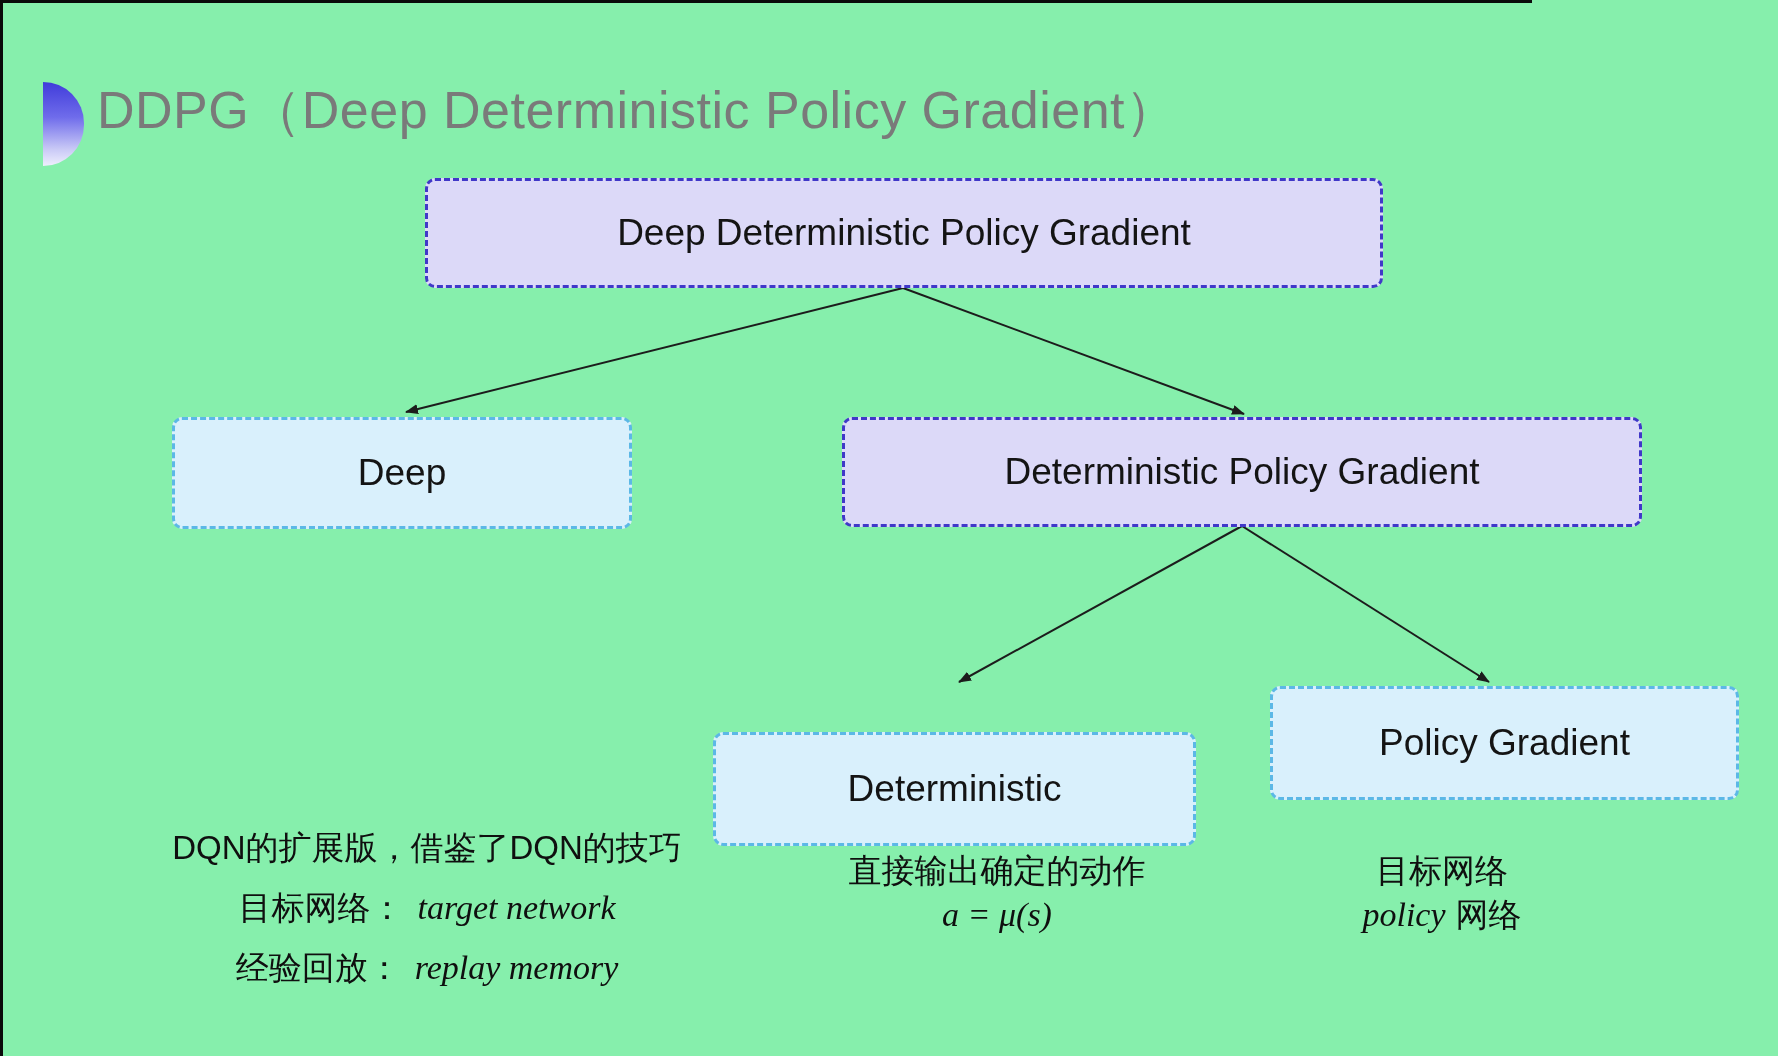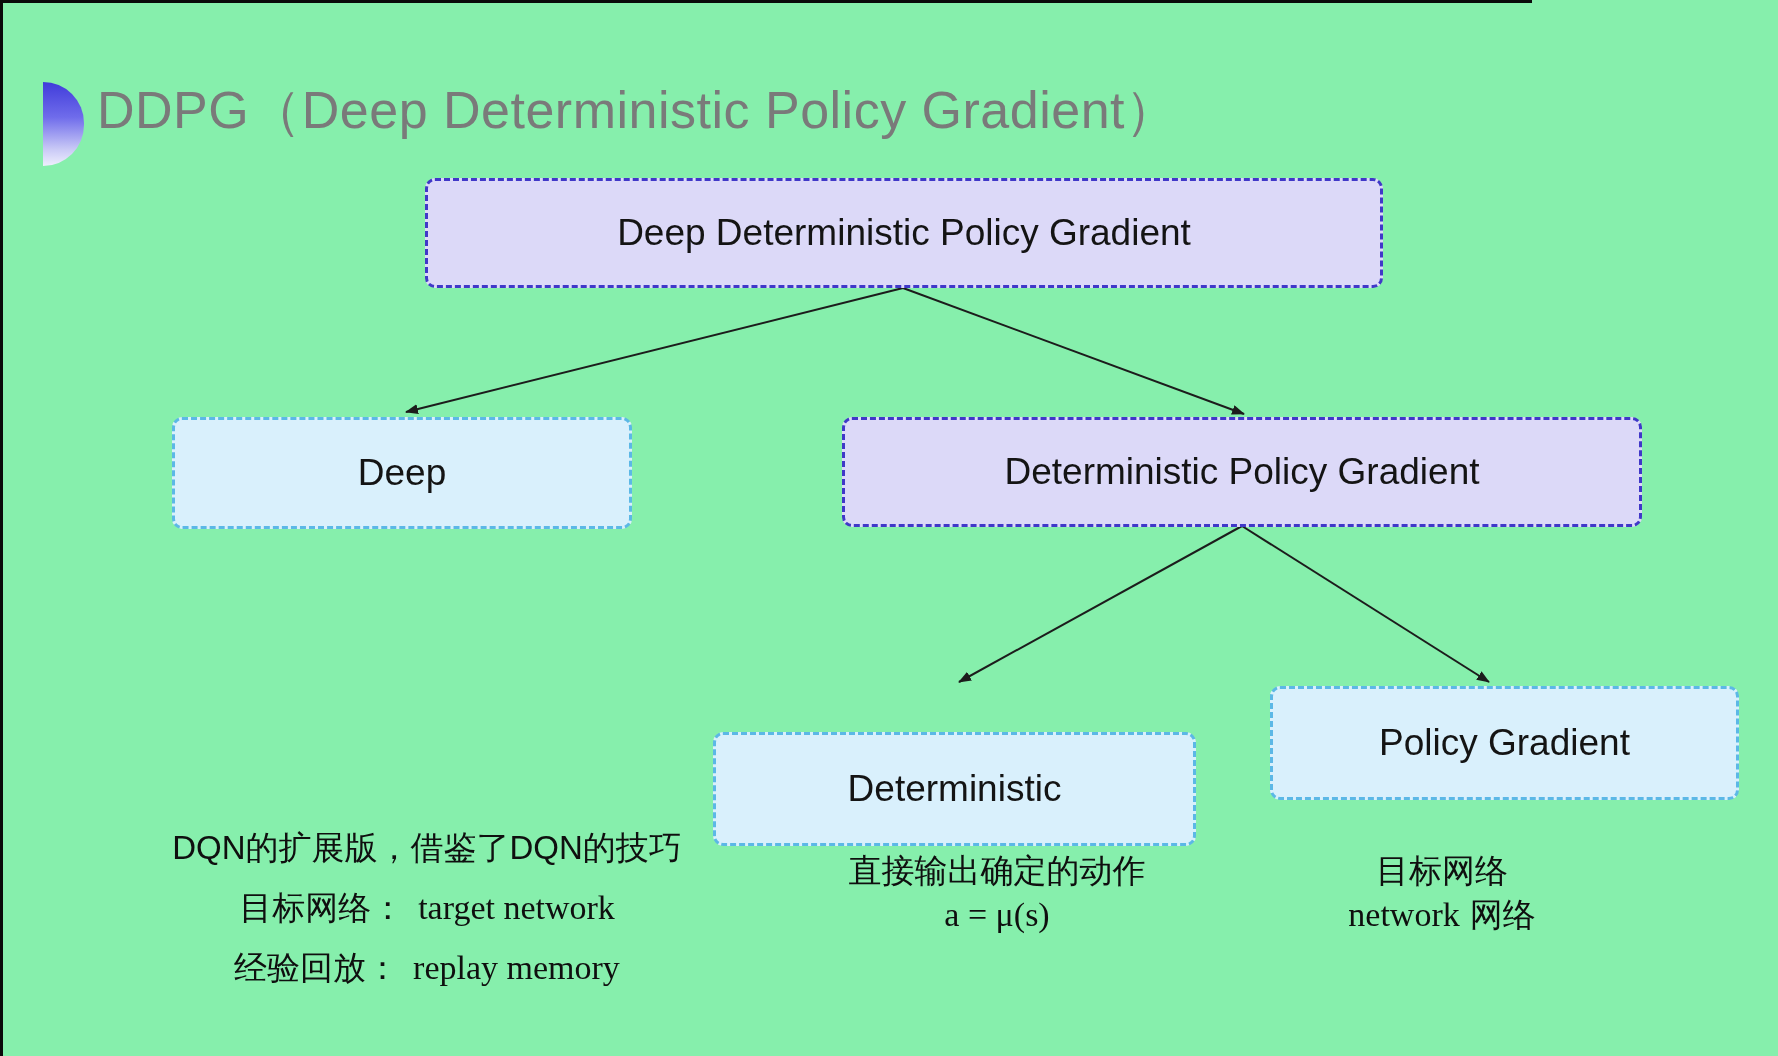--- a/index.html
+++ b/index.html
@@ -43,21 +43,21 @@
   .node-pg{left:1270px;top:686px;width:463px;height:108px;}
   .arrows{position:absolute;left:0;top:0;width:1778px;height:1056px;pointer-events:none;}
   
   .note{
     position:absolute;text-align:center;transform:translateX(-50%);
     color:#0f0f0f;
   }
   .note-line{font-size:33px;line-height:60px;white-space:nowrap;}
   .note-line-tight{font-size:33px;line-height:44px;white-space:nowrap;}
   .math{
-    font-family:"Liberation Serif",serif;font-size:34px;
+    font-family:"Liberation Serif",serif;font-style:italic;font-size:34px;
   }
   .note-left{left:427px;top:818px;}
   .note-mid{left:997px;top:849px;}
   .note-right{left:1442px;top:849px;}
   .lbl-gap{margin-left:14px;}
   .word-gap{margin-left:10px;}
 </style>
 </head>
 <body>
 
@@ -112,17 +112,17 @@
   </div>
 
   <div class="note note-mid">
     <div class="note-line-tight">直接输出确定的动作</div>
     <div class="note-line-tight math">a = μ(s)</div>
   </div>
 
   <div class="note note-right">
     <div class="note-line-tight">目标网络</div>
     <div class="note-line-tight">
-      <span class="math">network</span><span class="word-gap">网络</span>
+      <span class="math">policy</span><span class="word-gap">网络</span>
     </div>
   </div>
 
 </div>
 
 </body></html>

